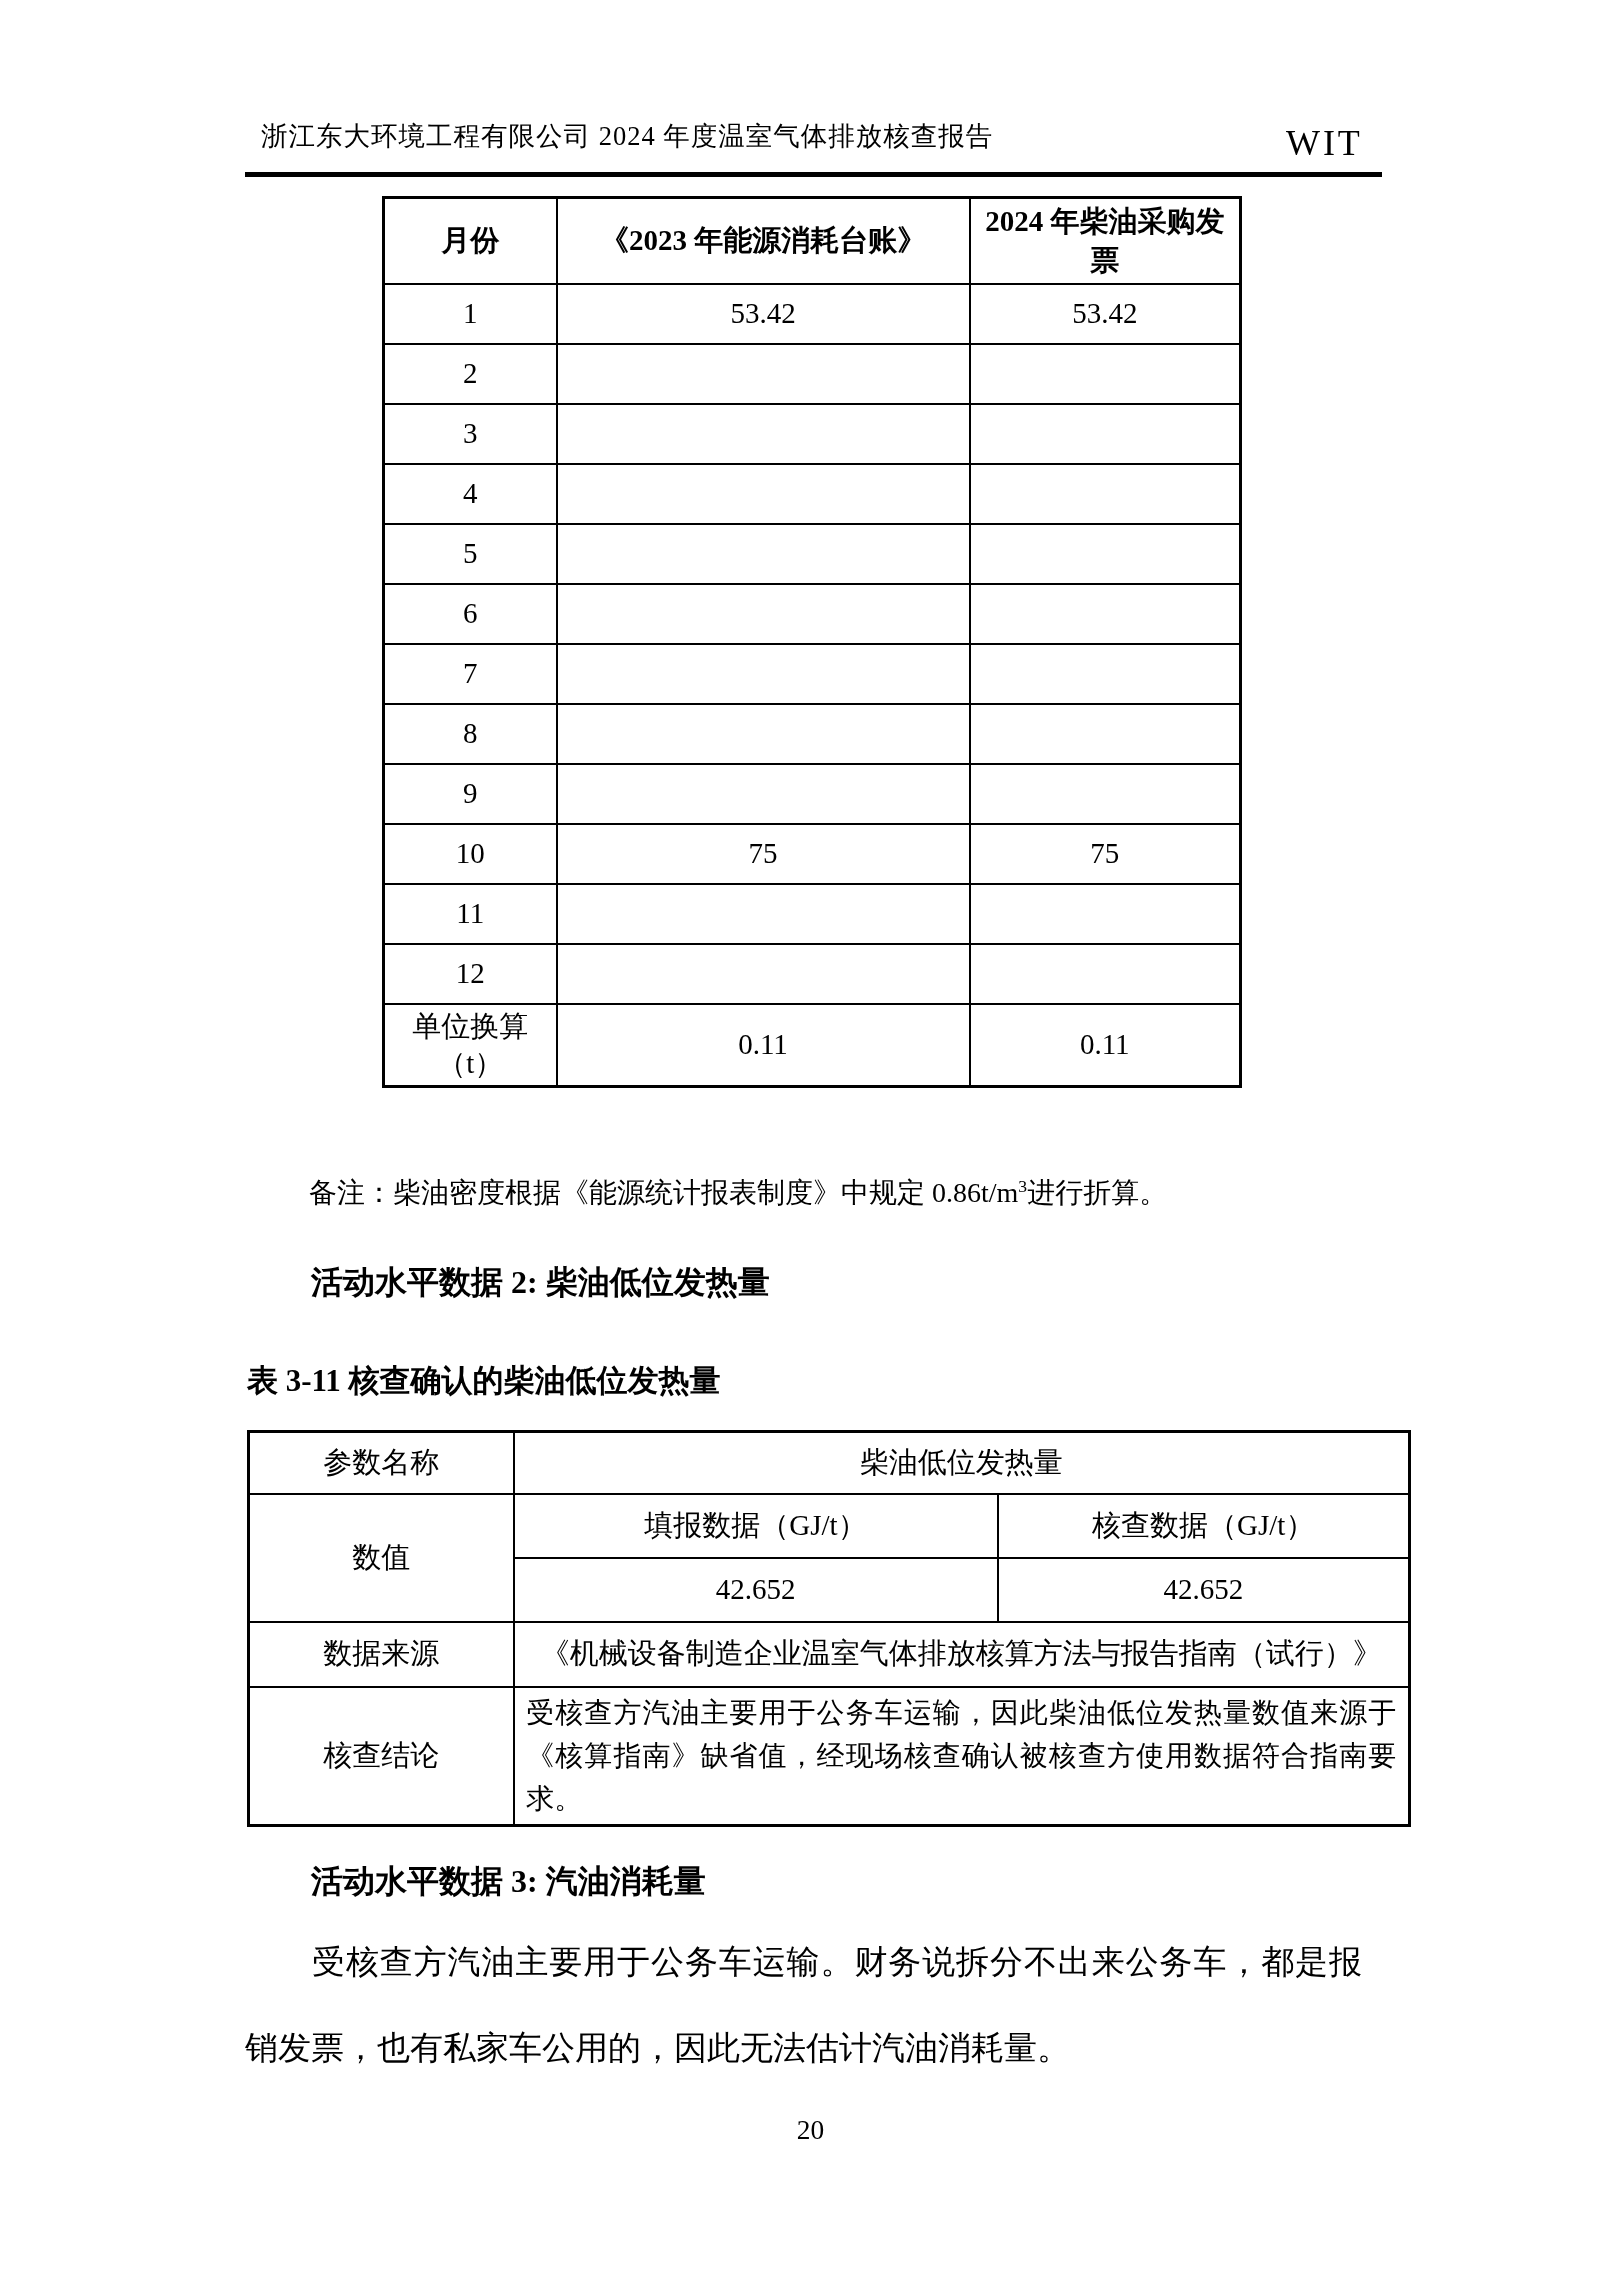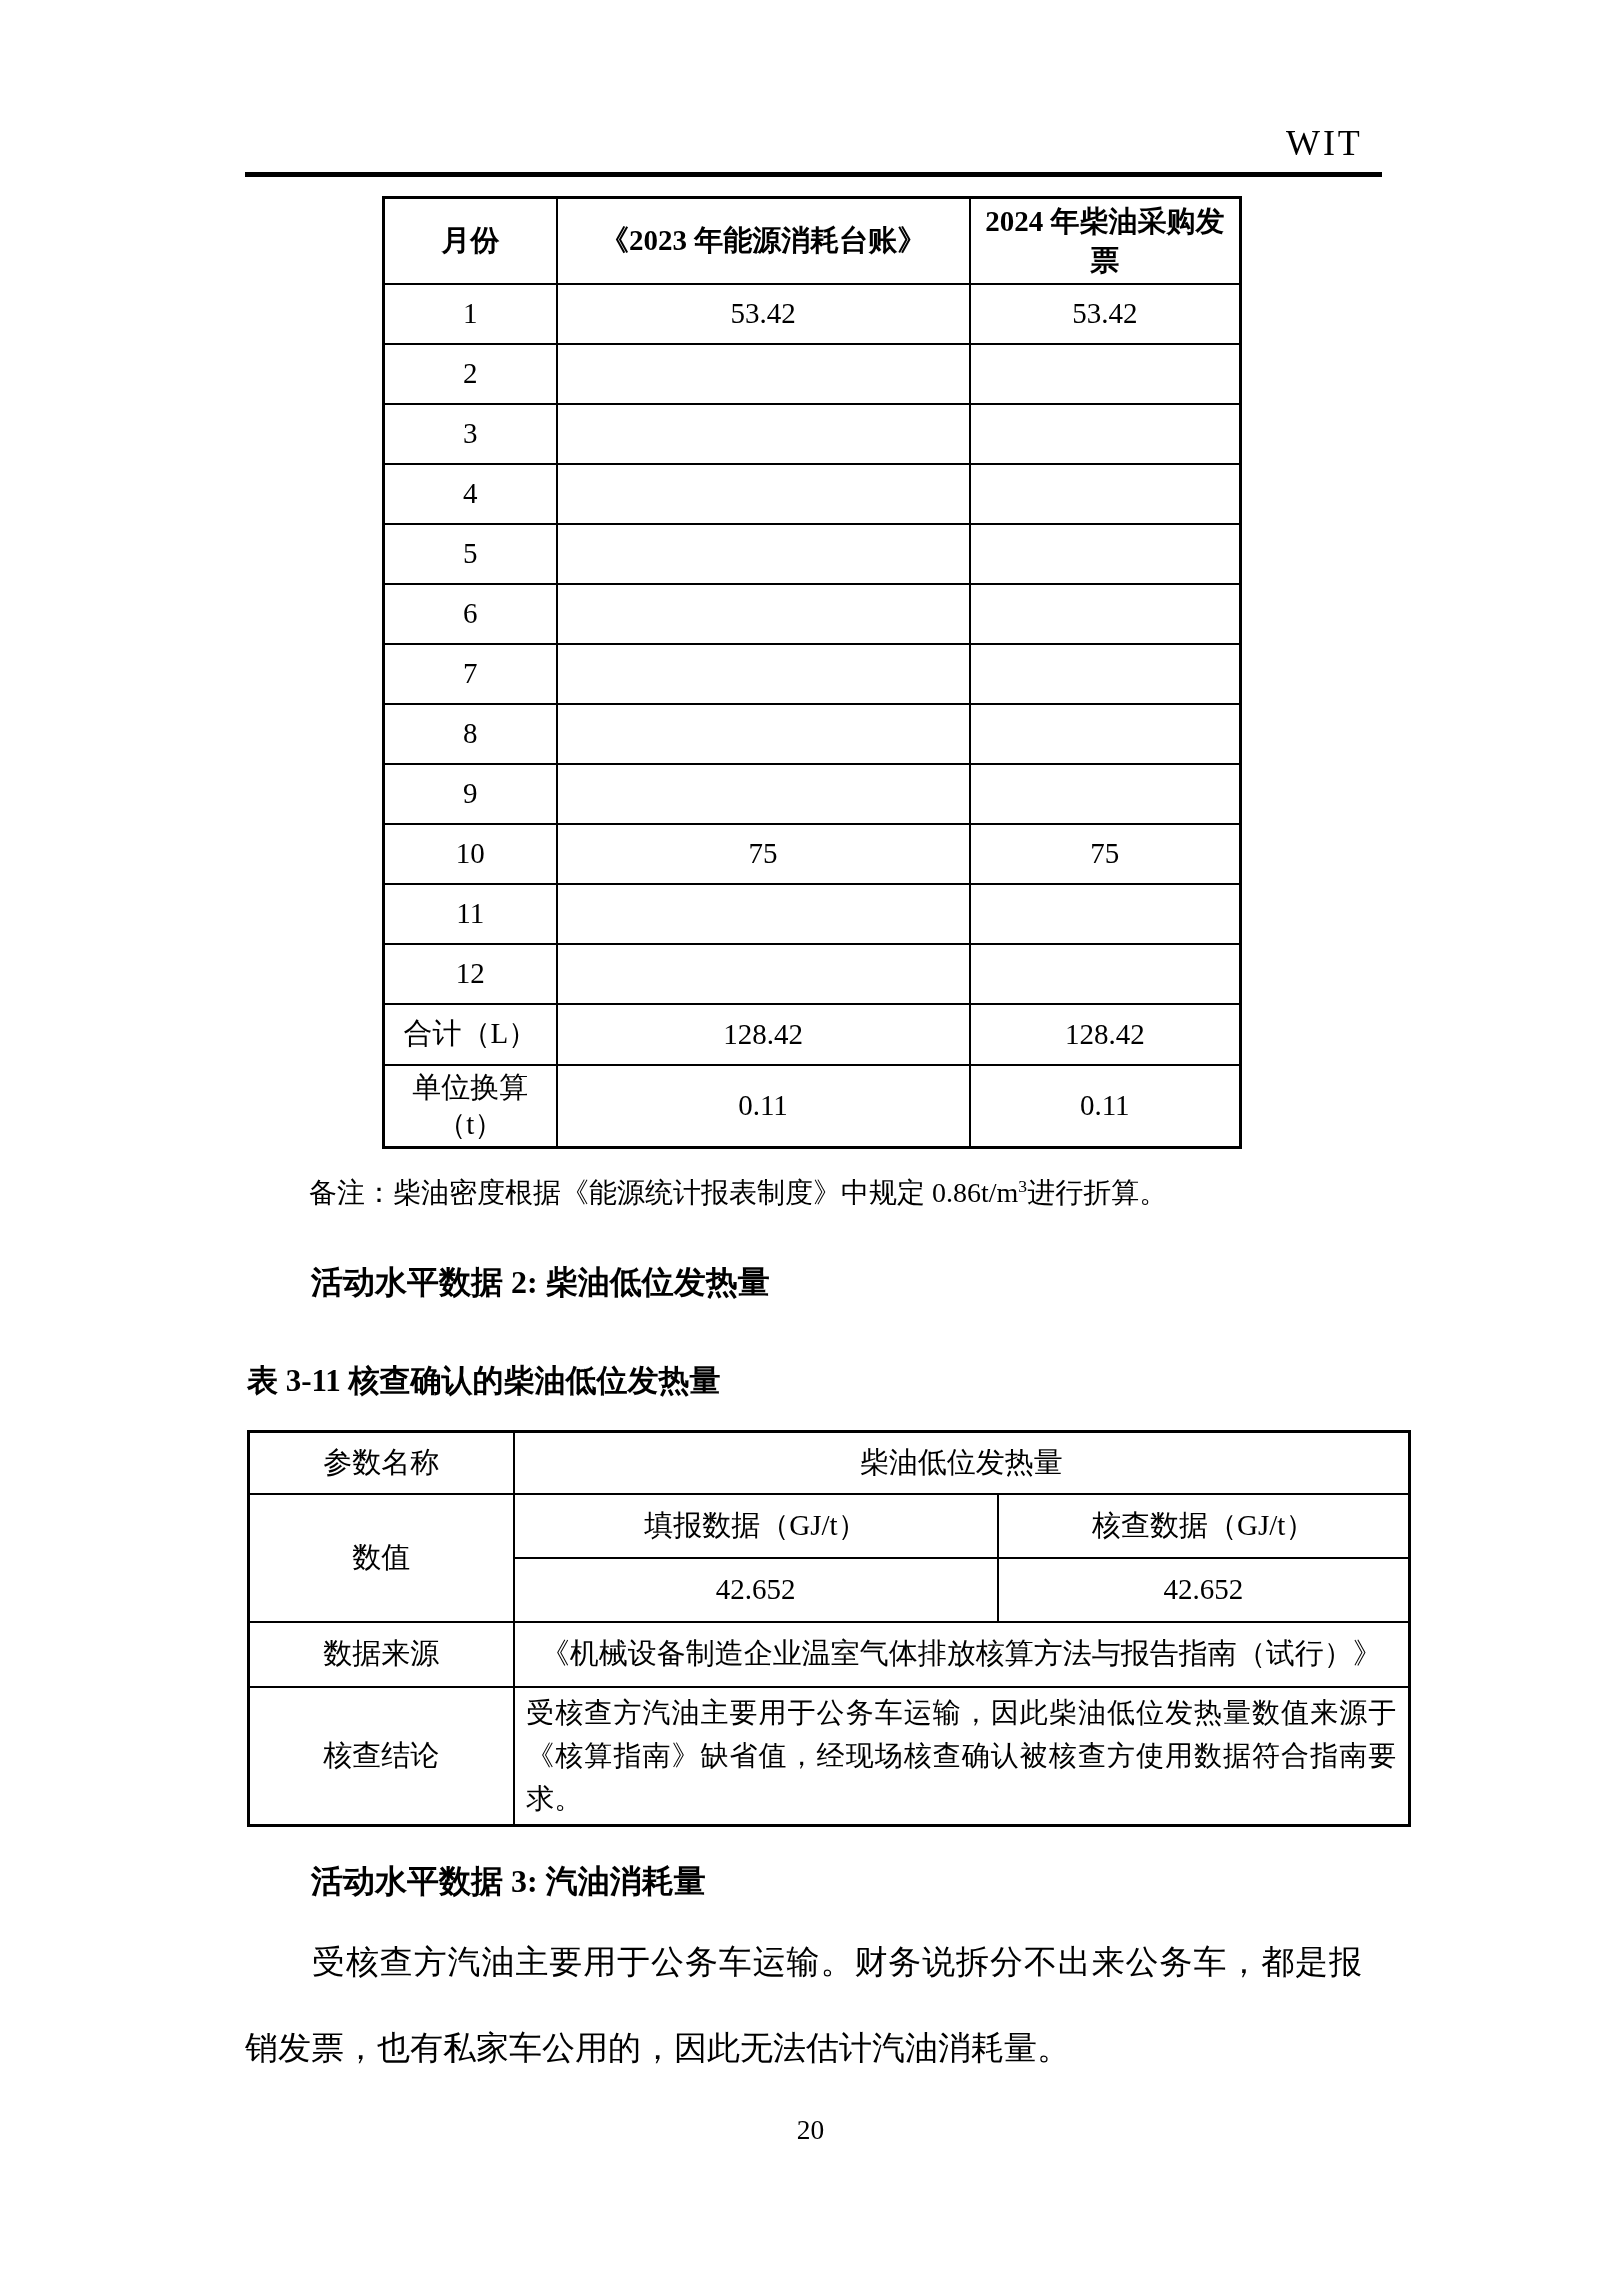--- a/index.html
+++ b/index.html
@@ -51,20 +51,21 @@
   .para{position:absolute;left:245px;top:1919px;width:1117px;font-size:33px;line-height:86px;text-indent:67px;text-align:justify;}
 
   
   .pagenum{position:absolute;left:0;top:2115px;width:1621px;text-align:center;font-size:27.4px;}
 </style>
 </head>
 <body>
 
 <div class="page">
 
+  <div class="hdr-title">浙江东大环境工程有限公司 2024 年度温室气体排放核查报告</div>
   <div class="hdr-logo">WIT</div>
   <div class="hdr-rule"></div>
 
   <table class="t1">
     <colgroup>
         <col style="width:173px">
         <col style="width:413px">
         <col style="width:271px">
       </colgroup>
     <tbody>
@@ -126,25 +127,20 @@
     <tr class="drow">
       <td>11</td>
       <td></td>
       <td></td>
     </tr>
     <tr class="drow">
       <td>12</td>
       <td></td>
       <td></td>
     </tr>
-    <tr class="trow">
-      <td>合计（L）</td>
-      <td>128.42</td>
-      <td>128.42</td>
-    </tr>
     <tr class="crow">
       <td>单位换算（t）</td>
       <td>0.11</td>
       <td>0.11</td>
     </tr>
   </tbody>
     </table>
 
   <div class="note"><span>备注：柴油密度根据《能源统计报表制度》中规定 0.86t/m</span><sup>3</sup><span>进行折算。</span></div>
 

